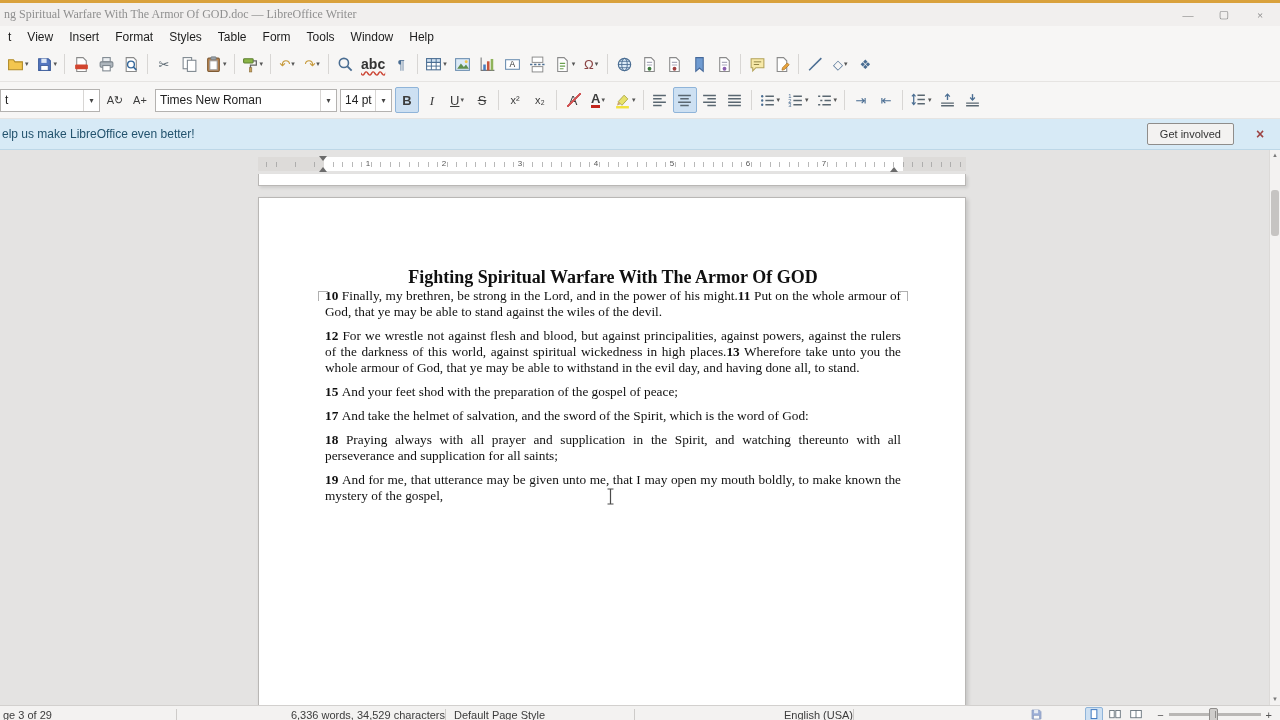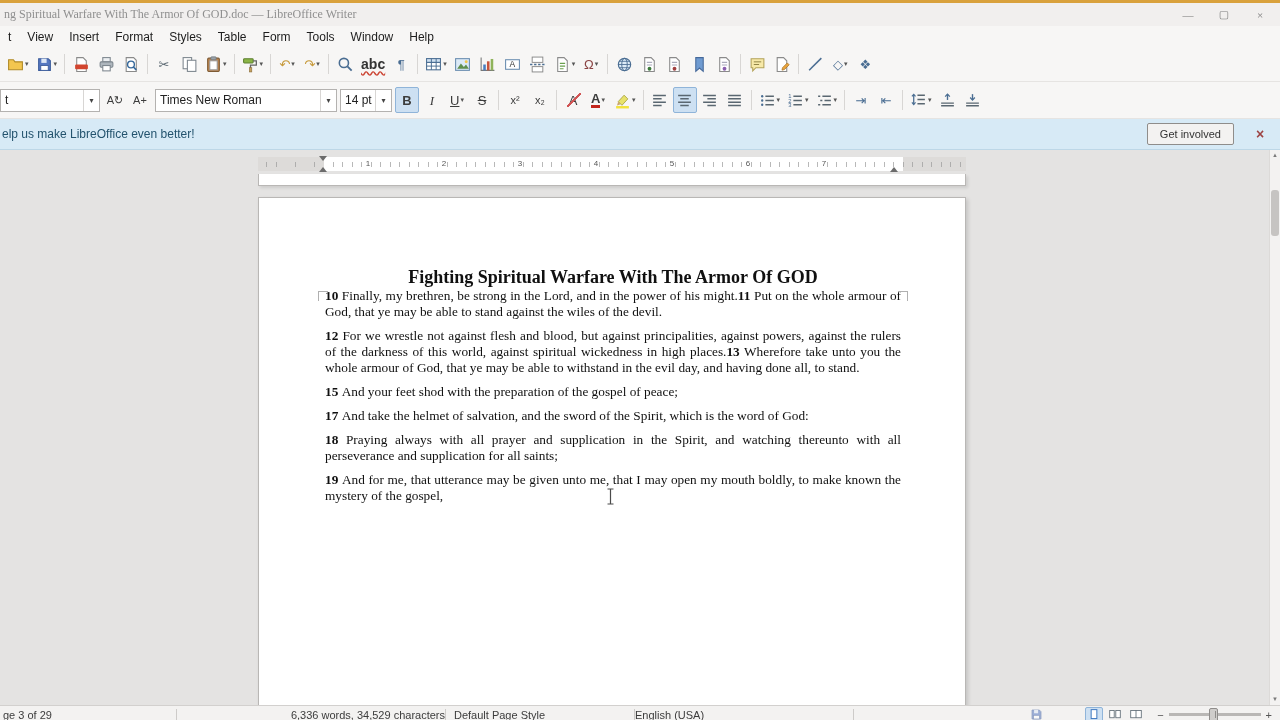--- a/index.html
+++ b/index.html
@@ -80,21 +80,21 @@
   .vscroll{position:absolute;right:0;top:0;width:11px;height:100%;background:#f3f2f1;border-left:1px solid #dcdad8;box-sizing:border-box;}
   .varrow{height:11px;width:100%;font-size:6px;color:#7a7a7a;text-align:center;line-height:11px;}
   .varrow.down{position:absolute;bottom:0;}
   .vthumb{position:absolute;left:1px;top:40px;width:8px;height:46px;background:#c6c4c2;border-radius:3px;}
   .statusbar{height:18px;background:#f3f2f1;border-top:1px solid #d2d0ce;display:flex;align-items:center;
              font-size:11px;color:#3c3c3c;box-sizing:border-box;}
   .seg{white-space:nowrap;overflow:hidden;box-sizing:border-box;}
   .s-page{width:176px;padding-left:3px;}
   .s-words{width:268px;padding-left:8px;text-align:right;}
   .s-style{width:188px;padding-left:8px;}
-  .s-lang{width:218px;text-align:left;}
+  .s-lang{width:218px;text-align:right;}
   .ssep{width:1px;height:11px;background:#cdcbc9;}
   .flexsp{flex:1;}
   .s-save{width:15px;height:14px;margin-right:6px;}
   .s-save svg{width:13px;height:13px;opacity:.55;}
   .views{display:flex;gap:3px;margin-left:34px;align-items:center;}
   .views .tbtn{height:16px;min-width:18px;padding:0;}
   .views .ticon{width:14px;height:13px;}
   .zoom{display:flex;align-items:center;gap:5px;margin:0 8px 0 12px;}
   .zoom-minus,.zoom-plus{font-size:11px;color:#555;}
   .zoom-track{width:92px;height:3px;background:#b9b7b5;position:relative;}

